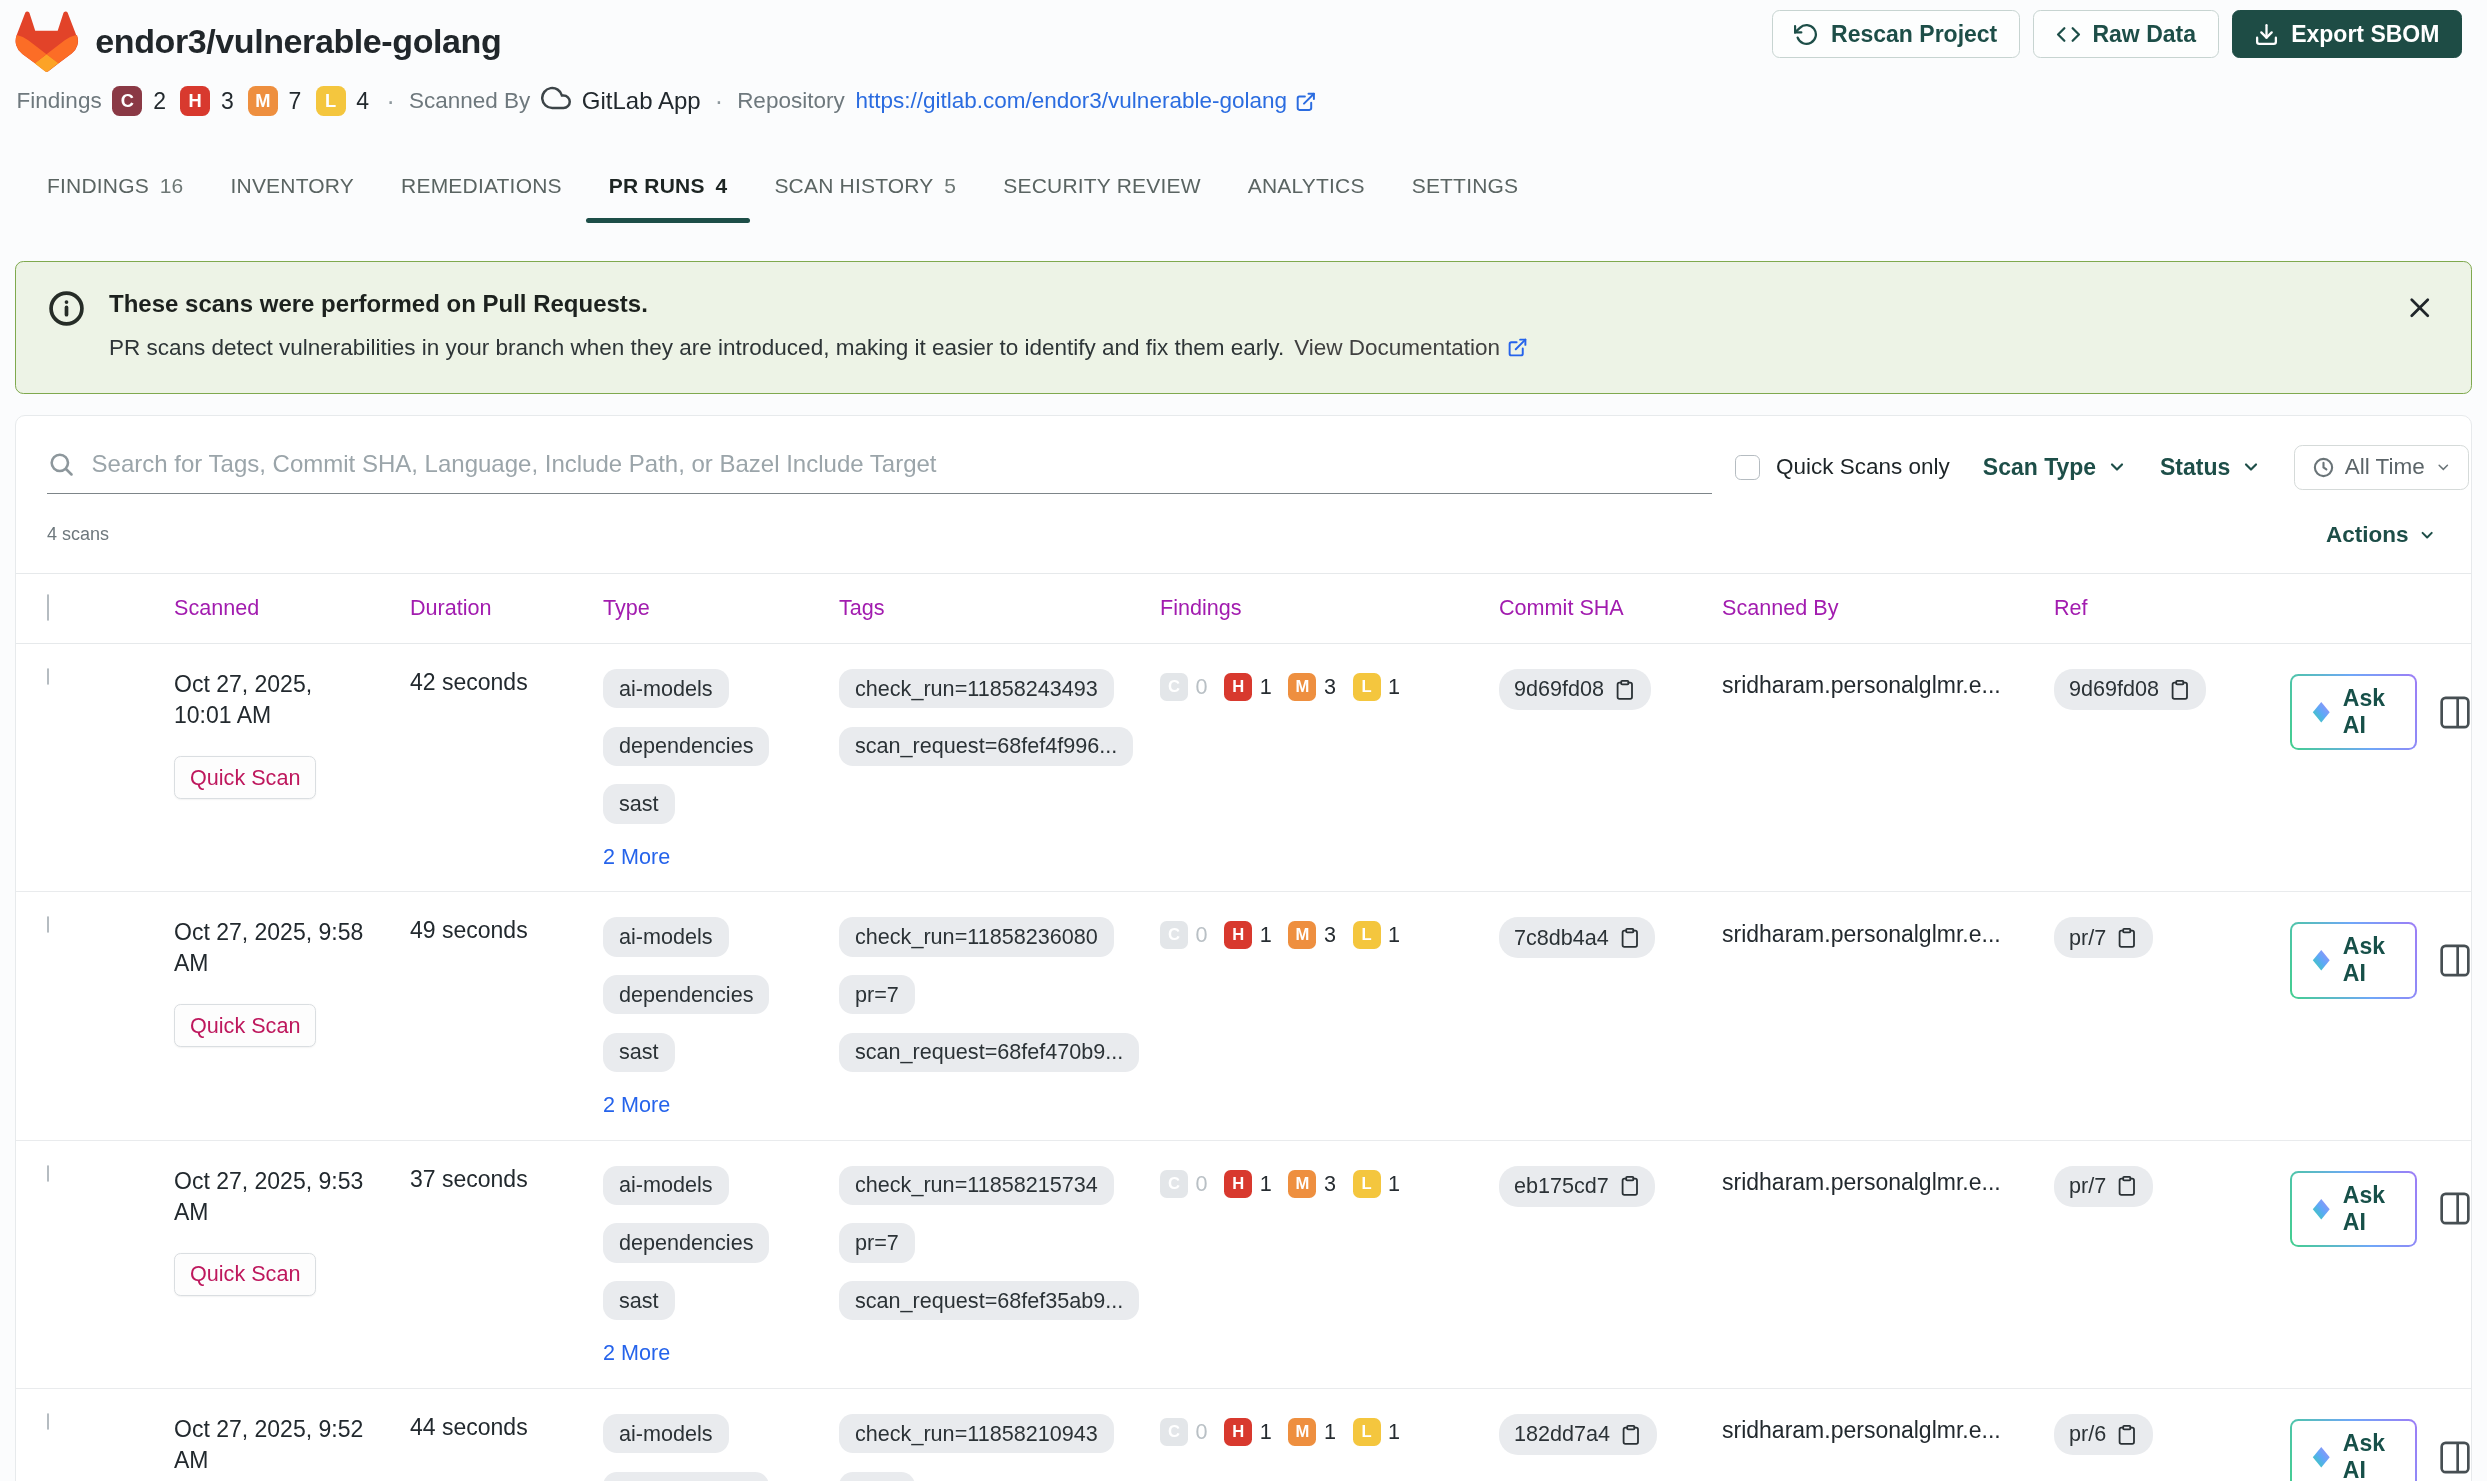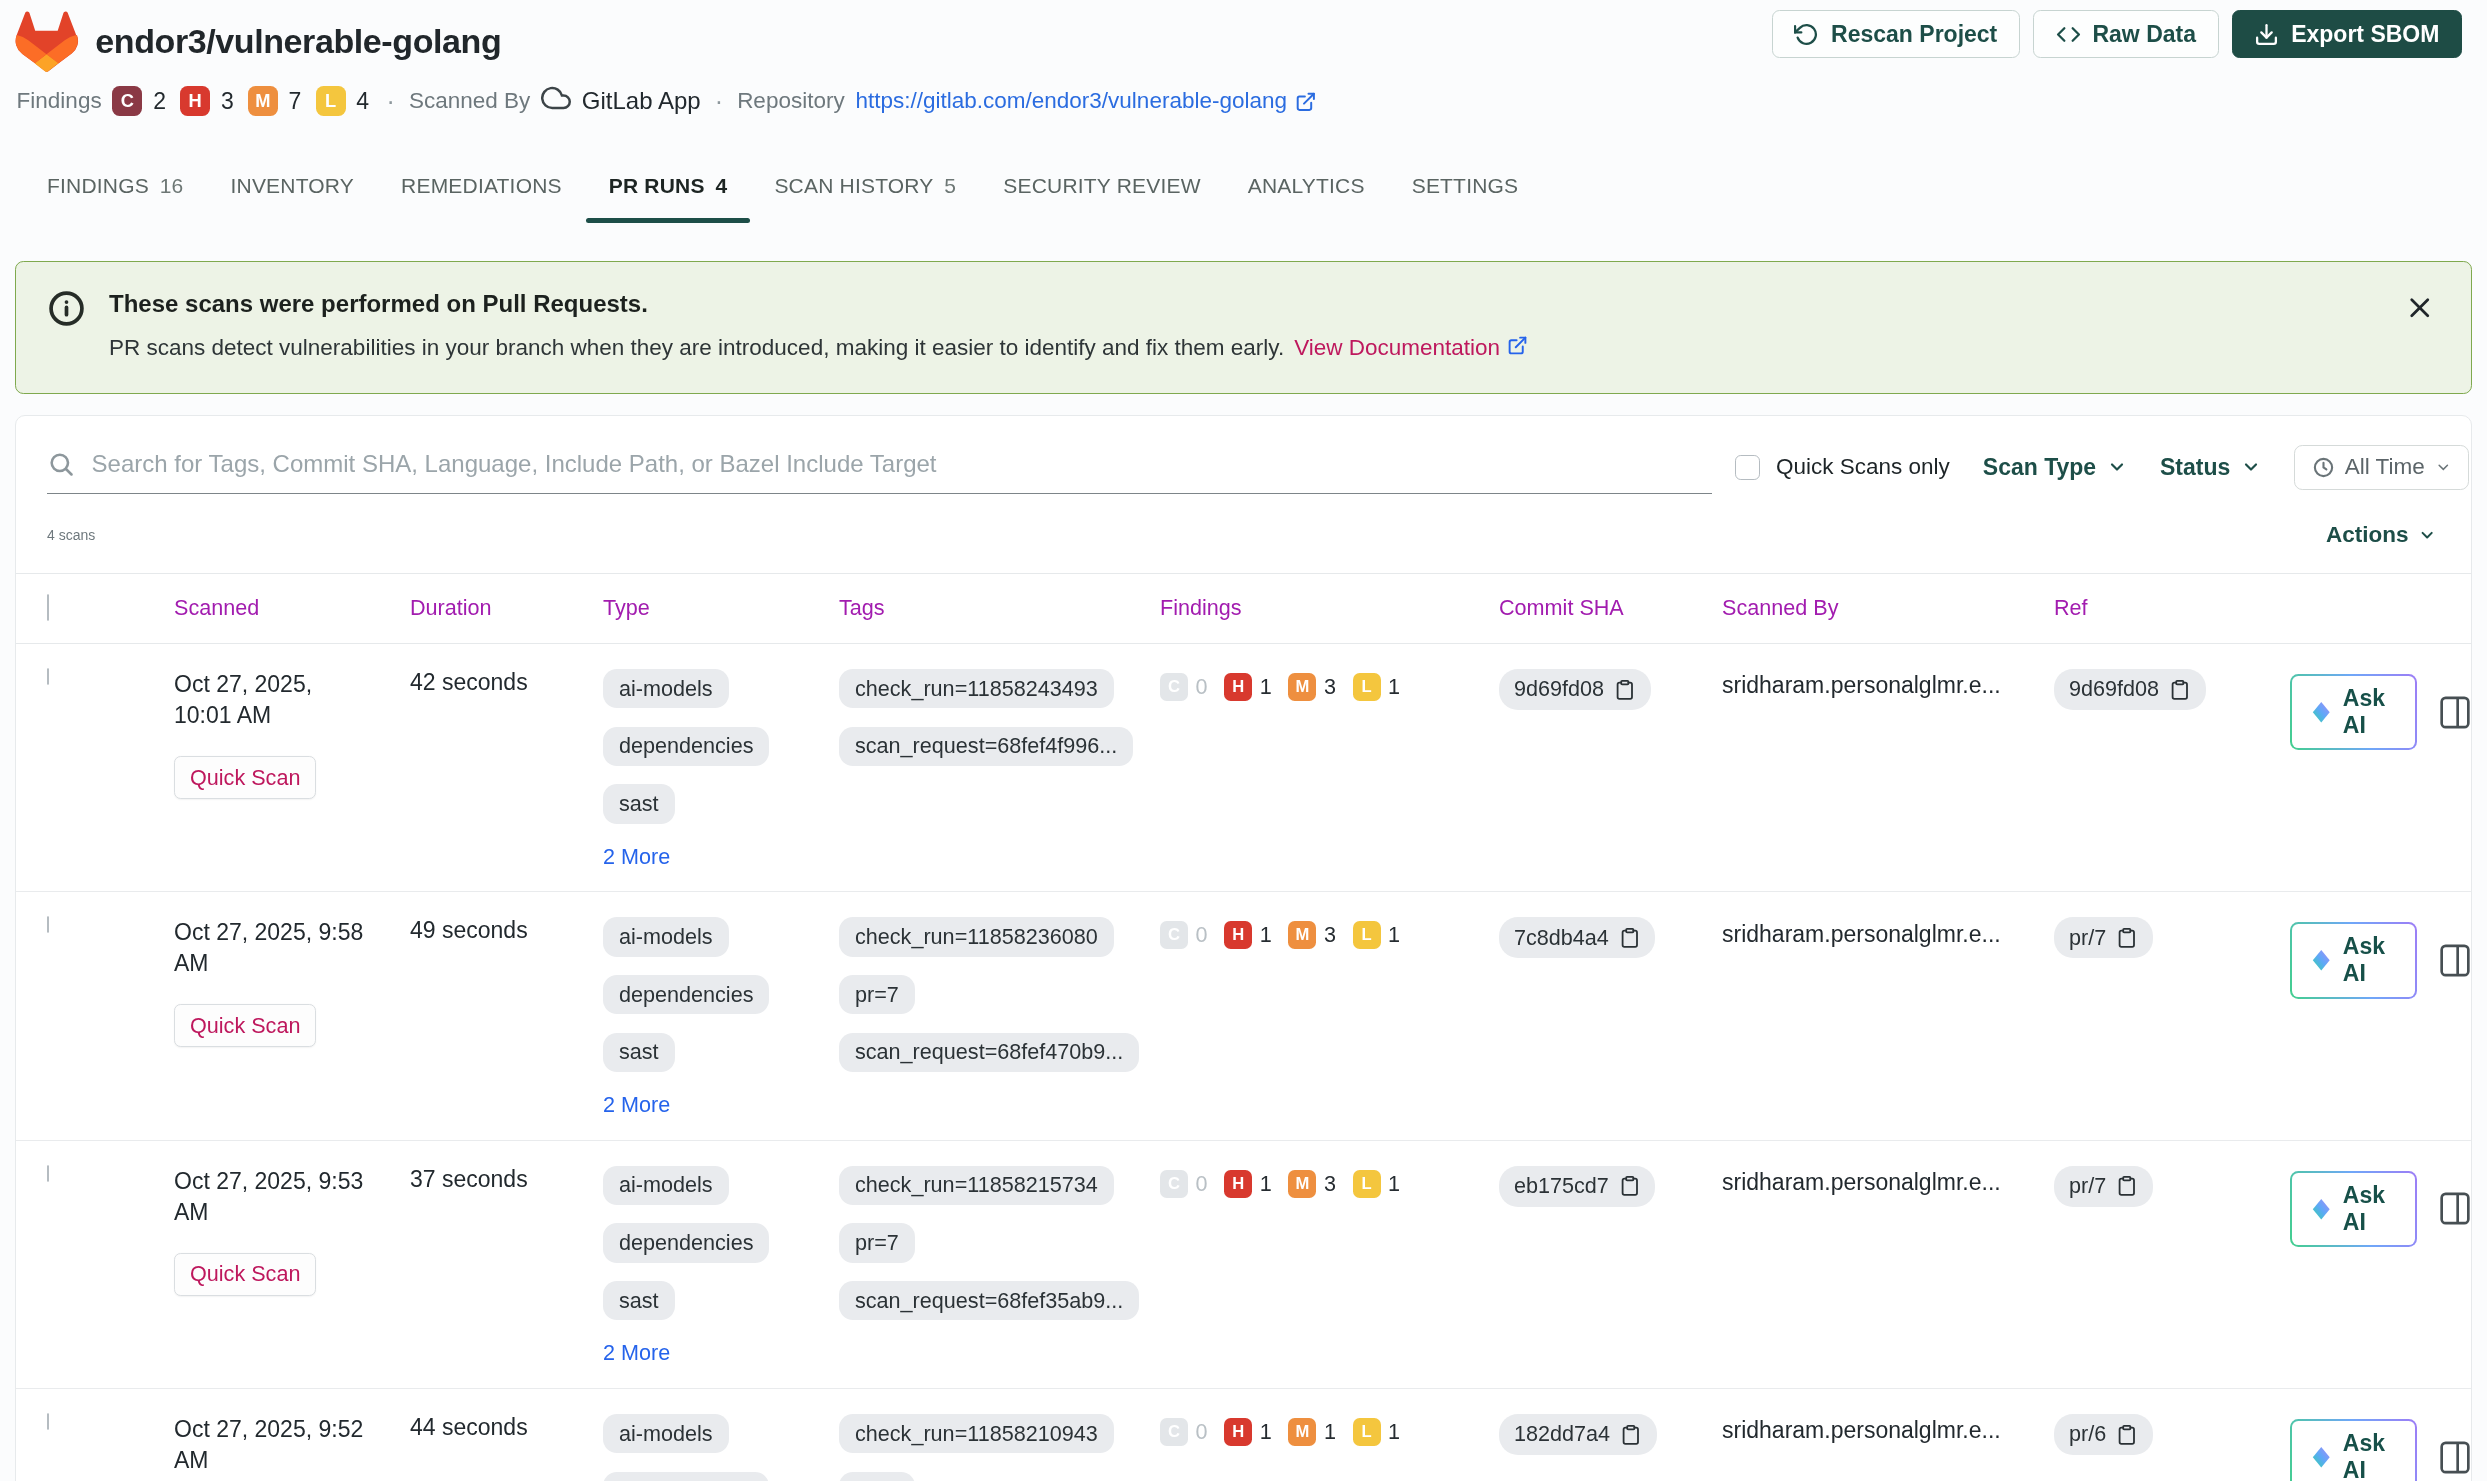--- a/index.html
+++ b/index.html
@@ -38,21 +38,21 @@
   .tab.active::after { content:""; position:absolute; left:-23px; right:-23px; bottom:0; height:5px;
                        background:#1d4e48; border-radius:2.5px; }
 
   
   .banner { position:relative; margin:38px 15px 0; background:#edf3e6; border:1.7px solid #7fa94e;
             border-radius:8.3px; padding:28px 75px 32px 32px; display:flex; }
   .banner-icon svg { width:37px; height:37px; stroke:#262c27; fill:none; stroke-width:2.4; stroke-linecap:round; }
   .banner-text { margin-left:24px; }
   .banner-title { font-size:24px; font-weight:bold; color:#1c211e; }
   .banner-body { margin-top:16.6px; font-size:22.5px; color:#2e3537; display:flex; gap:10px; align-items:center; }
-  .banner-link { color:#be185d; display:inline-flex; gap:6.7px; align-items:flex-start; cursor:pointer; }
+  .banner-link { color:#404040; display:inline-flex; gap:6.7px; align-items:center; cursor:pointer; }
   .banner-link svg { width:21px; height:21px; stroke:#2563eb; fill:none; stroke-width:2.2; stroke-linecap:round; stroke-linejoin:round; }
   .banner-close { position:absolute; top:32px; right:38px; cursor:pointer; }
   .banner-close svg { width:27.5px; height:27.5px; stroke:#20262a; stroke-width:2.4; stroke-linecap:round; }
 
   
   .card { margin:21px 15px 0; background:#fff; border:0.8px solid #e7eaec; border-radius:10px; min-height:1065px; }
 
   .toolbar { display:flex; align-items:flex-end; padding:25px 31px 0; }
   .search { flex:0 0 1665px; display:flex; align-items:center; gap:16.6px; border-bottom:1.7px solid #7d8589; padding-bottom:15px; }
   .search svg { width:28px; height:28px; stroke:#8d979c; fill:none; stroke-width:2.2; stroke-linecap:round; flex:none; }
@@ -63,21 +63,21 @@
   .quick-wrap { display:flex; align-items:center; gap:16px; }
   .qlabel { font-size:22.5px; color:#1d2427; white-space:nowrap; }
   .drop { display:flex; align-items:center; gap:10.8px; font-size:23px; font-weight:bold; color:#1d4e48; cursor:pointer; white-space:nowrap; }
   .drop svg { width:20px; height:20px; stroke:#1d4e48; fill:none; stroke-width:2.6; stroke-linecap:round; stroke-linejoin:round; }
   .timebtn { display:flex; align-items:center; gap:10px; border:1.7px solid #d5dad9; border-radius:8.3px;
              padding:8.3px 16.6px; font-size:22.5px; color:#5c6569; cursor:pointer; white-space:nowrap; }
   .timebtn svg { width:23px; height:23px; stroke:#6a7478; fill:none; stroke-width:2.2; stroke-linecap:round; }
   .timebtn .chev { width:16.6px; height:16.6px; }
 
   .listbar { display:flex; justify-content:space-between; align-items:center; padding:28px 35px 25px 31px; }
-  .scans-count { font-size:14px; color:#6e787d; }
+  .scans-count { font-size:18px; color:#6e787d; }
   .actions { display:flex; gap:9.2px; align-items:center; font-size:22.5px; font-weight:bold; color:#1d4e48; cursor:pointer; }
   .actions svg { width:18.3px; height:18.3px; stroke:#1d4e48; fill:none; stroke-width:2.6; stroke-linecap:round; stroke-linejoin:round; }
 
   
   .grid { display:grid; grid-template-columns:83px 75px 236px 193px 236px 321px 339px 223px 332px 236px 1fr; }
   .thead { border-top:0.8px solid #e6e9eb; border-bottom:0.8px solid #e6e9eb; height:71px; align-items:center;
            font-size:21.6px; color:#a21caf; }
   .thead .cb { margin-left:31px; }
   .row { border-bottom:0.8px solid #e9ebed; padding:25px 0 21.6px; align-items:start; }
   .row .cb { margin-left:31px; margin-top:4.2px; }

